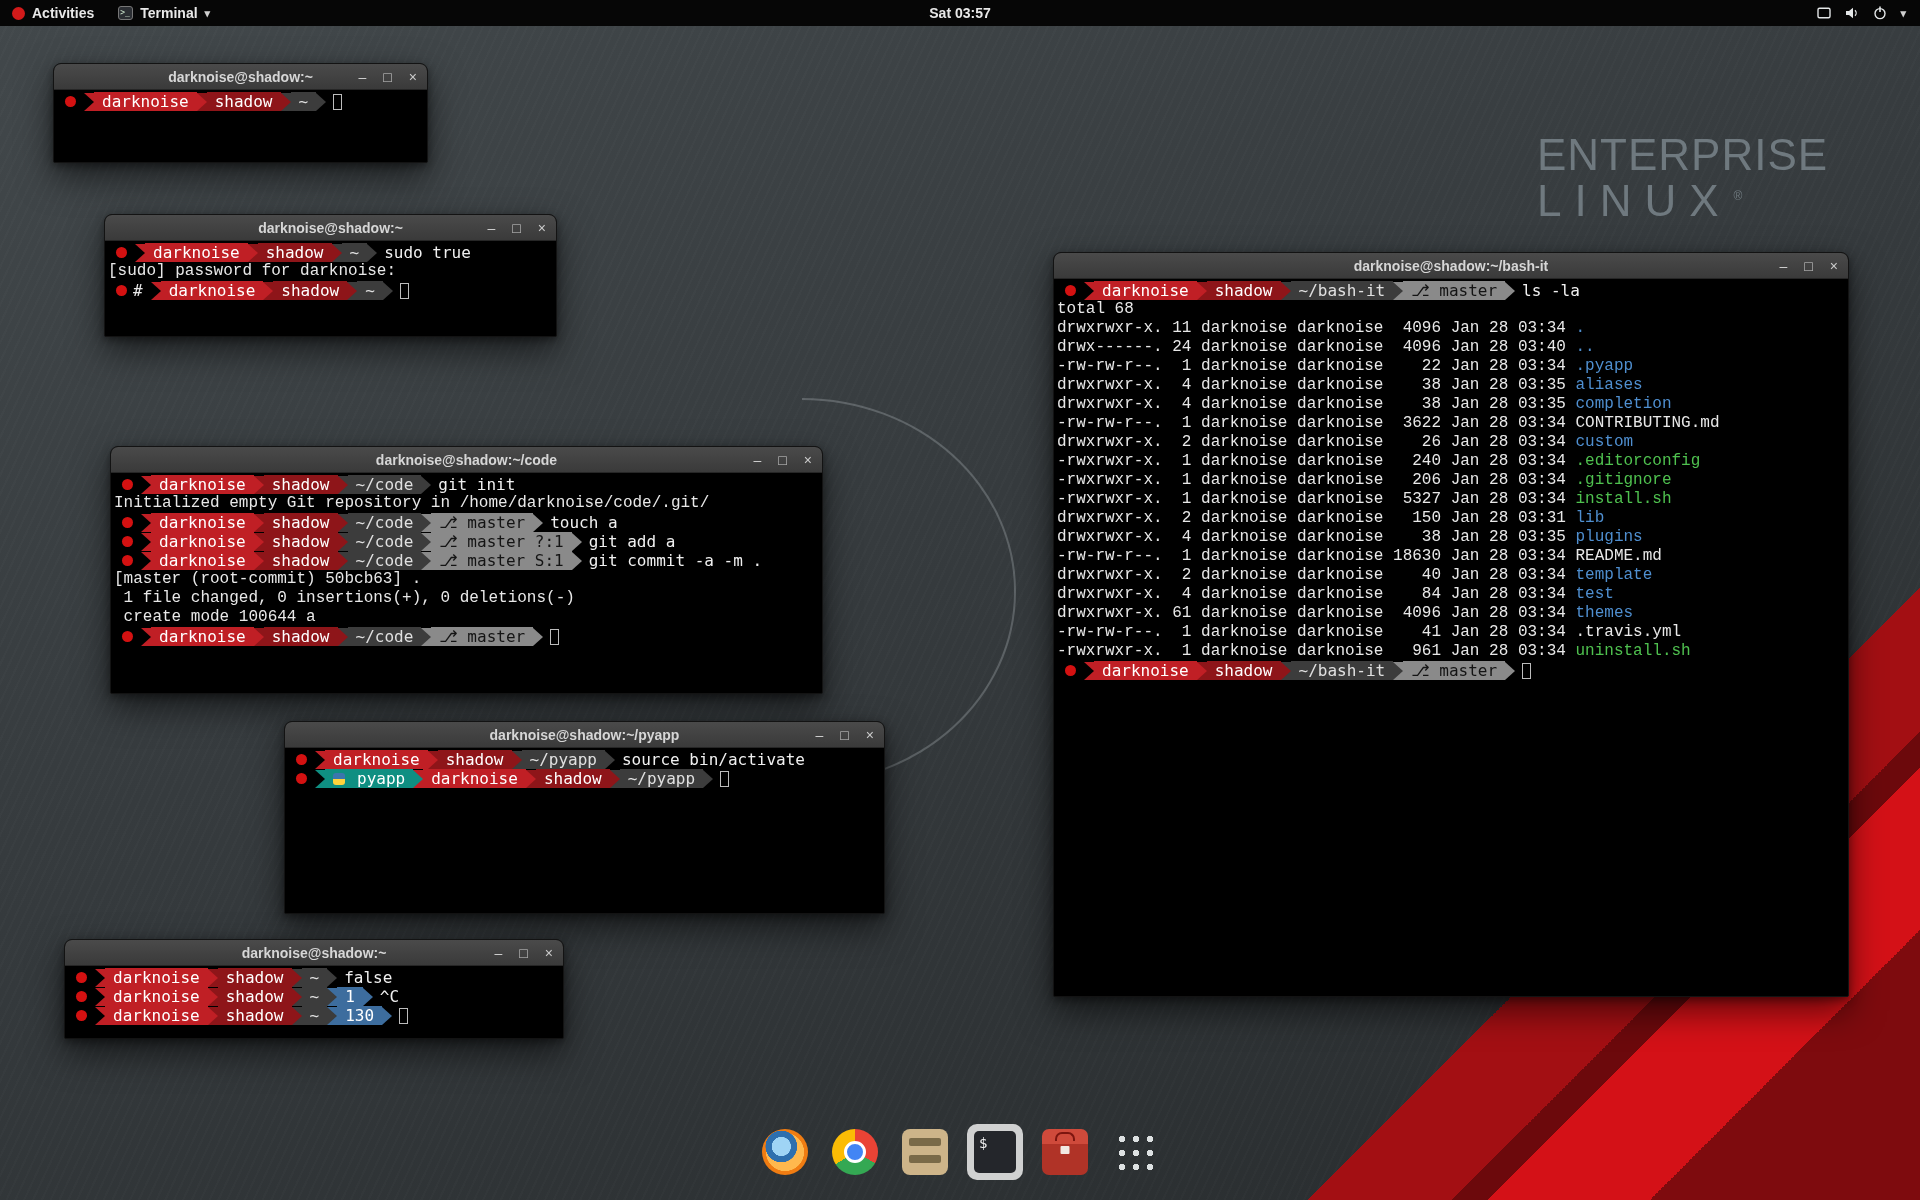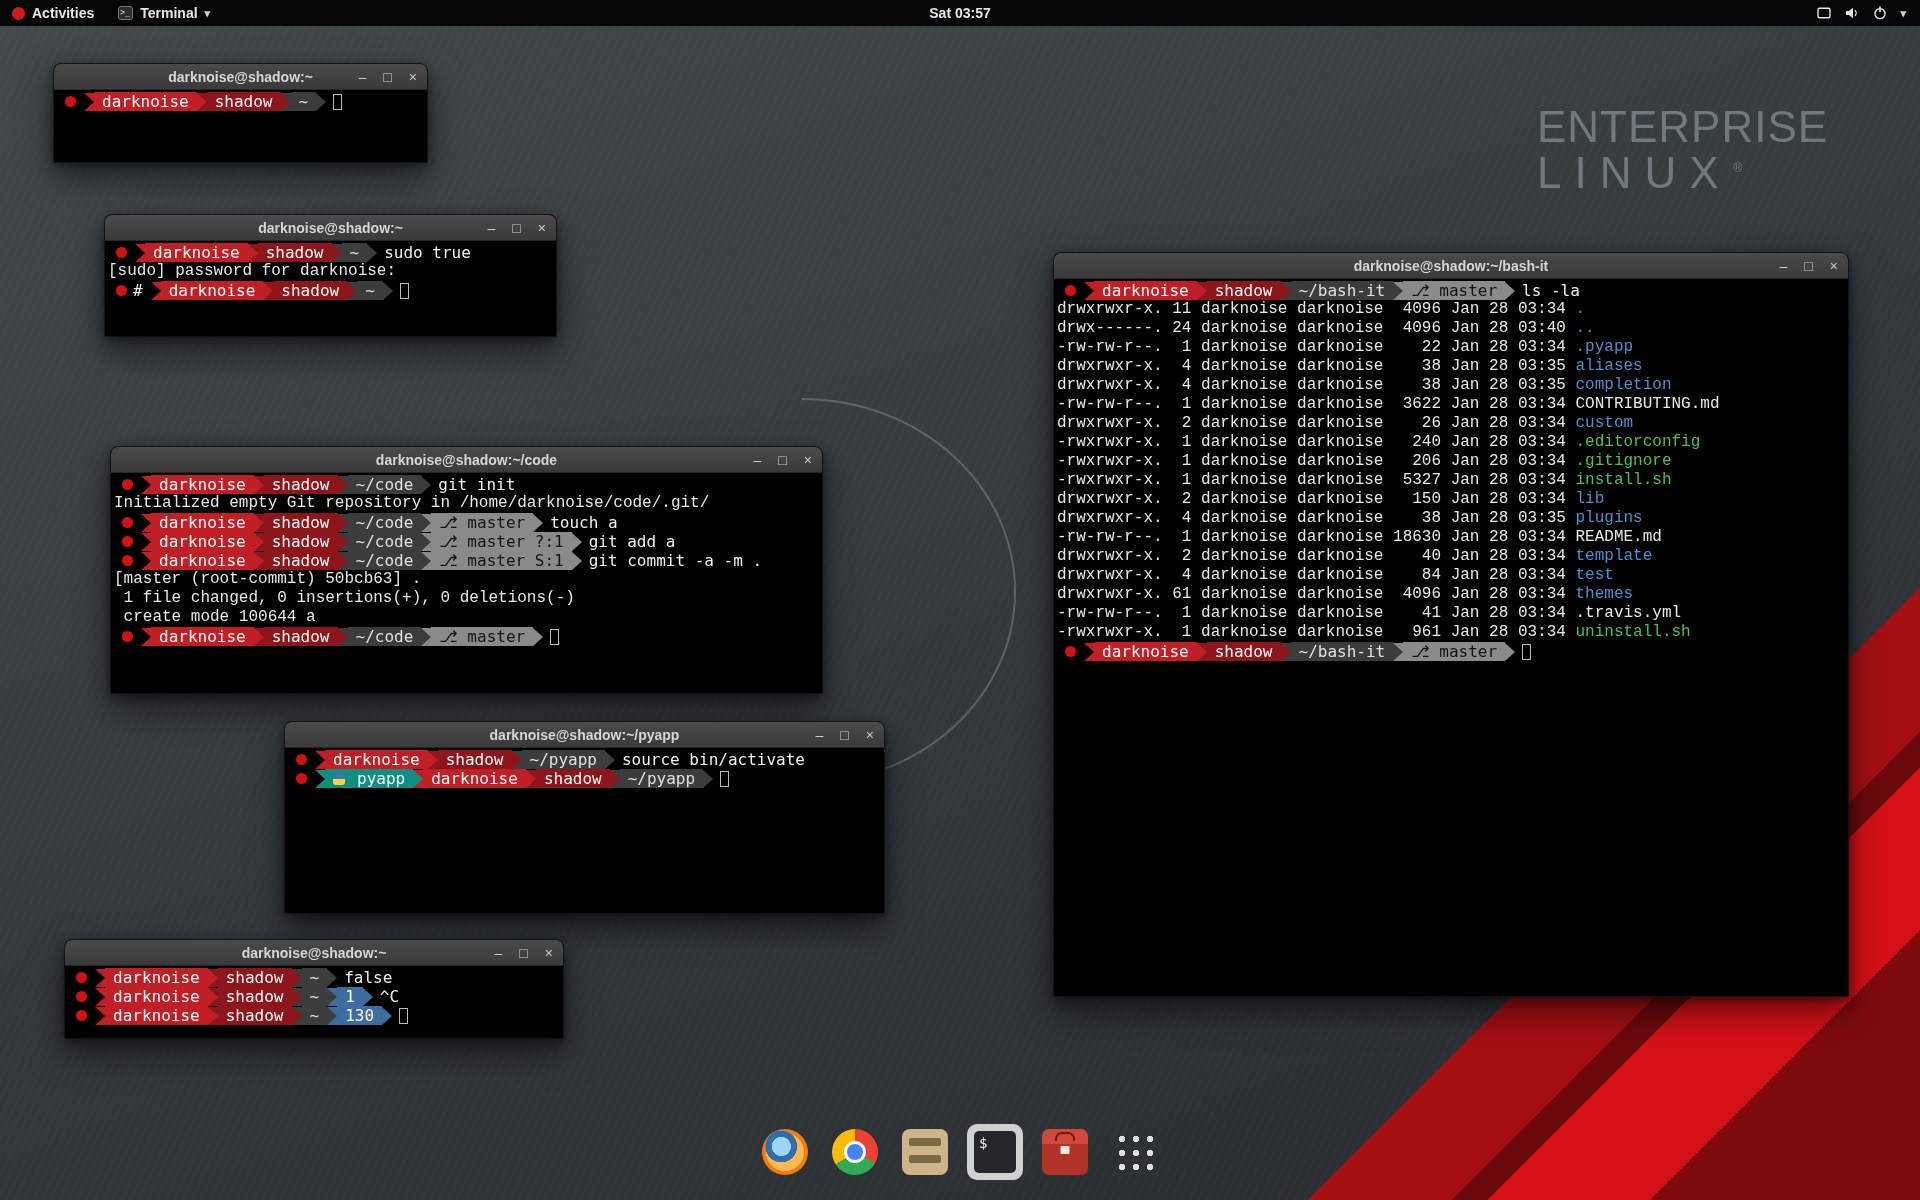--- a/index.html
+++ b/index.html
@@ -30,21 +30,21 @@
   .arc{
     position:absolute; left:802px; top:398px; width:214px; height:387px; z-index:0;
     border-top:2px solid rgba(205,213,217,.25);
     border-bottom:2px solid rgba(205,213,217,.25);
     border-right:2px solid rgba(205,213,217,.25);
     border-radius:0 214px 214px 0 / 0 193px 193px 0;
   }
   
   .brand{ position:absolute; left:1537px; top:104px; z-index:0; line-height:1.04; }
   .brand .b1{ font-size:34px; font-weight:700; letter-spacing:2px; color:#8d979d; }
-  .brand .b2{ font-size:44px; font-weight:400; letter-spacing:1px; color:#6f797f; }
+  .brand .b2{ font-size:44px; font-weight:400; letter-spacing:1px; color:#6f797f;margin-top:28px; }
   .brand .b3{ font-size:44px; font-weight:400; letter-spacing:13px; color:#6f797f; }
   .brand sup{ font-size:12px; vertical-align:super; margin-left:2px; }
 
   
   .topbar{
     position:absolute; top:0; left:0; right:0; height:26px; z-index:10;
     background:#060606; color:#e8e8e8; display:flex; align-items:center;
     font-size:14px; font-weight:600;
   }
   .tb-left{ display:flex; align-items:center; height:100%; }
@@ -220,31 +220,32 @@
         <div class="titlebar">
           <span class="wtitle">darknoise@shadow:~/bash-it</span>
           <span class="wbtns">
             <span class="wbtn">–</span>
             <span class="wbtn">□</span>
             <span class="wbtn">×</span>
           </span>
         </div>
         <div class="tbody">
           <div class="trow tprompt"><span class="seg" style="background: rgb(0, 0, 0); color: rgb(230, 230, 230);"><span class="rh-dot"></span></span><span class="sep" style="background: rgb(192, 31, 37);"><span class="tri" style="border-left-color: rgb(0, 0, 0);"></span></span><span class="seg" style="background: rgb(192, 31, 37); color: rgb(255, 255, 255);"><span class="segtxt">darknoise</span></span><span class="sep" style="background: rgb(142, 21, 25);"><span class="tri" style="border-left-color: rgb(192, 31, 37);"></span></span><span class="seg" style="background: rgb(142, 21, 25); color: rgb(255, 255, 255);"><span class="segtxt">shadow</span></span><span class="sep" style="background: rgb(60, 60, 60);"><span class="tri" style="border-left-color: rgb(142, 21, 25);"></span></span><span class="seg" style="background: rgb(60, 60, 60); color: rgb(224, 224, 224);"><span class="segtxt">~/bash-it</span></span><span class="sep" style="background: rgb(138, 138, 138);"><span class="tri" style="border-left-color: rgb(60, 60, 60);"></span></span><span class="seg" style="background: rgb(138, 138, 138); color: rgb(20, 20, 20);"><span class="segtxt">⎇ master</span></span><span class="sep" style="background: transparent;"><span class="tri" style="border-left-color: rgb(138, 138, 138);"></span></span><span class="cmdtext">ls -la</span></div>
+          <div class="trow tout">total 68</div>
           <div class="trow tout"><span class="c-t">drwxrwxr-x. 11 darknoise darknoise  4096 Jan 28 03:34 </span><span class="c-d">.</span></div>
           <div class="trow tout"><span class="c-t">drwx------. 24 darknoise darknoise  4096 Jan 28 03:40 </span><span class="c-d">..</span></div>
           <div class="trow tout"><span class="c-t">-rw-rw-r--.  1 darknoise darknoise    22 Jan 28 03:34 </span><span class="c-d">.pyapp</span></div>
           <div class="trow tout"><span class="c-t">drwxrwxr-x.  4 darknoise darknoise    38 Jan 28 03:35 </span><span class="c-d">aliases</span></div>
           <div class="trow tout"><span class="c-t">drwxrwxr-x.  4 darknoise darknoise    38 Jan 28 03:35 </span><span class="c-d">completion</span></div>
           <div class="trow tout"><span class="c-t">-rw-rw-r--.  1 darknoise darknoise  3622 Jan 28 03:34 CONTRIBUTING.md</span></div>
           <div class="trow tout"><span class="c-t">drwxrwxr-x.  2 darknoise darknoise    26 Jan 28 03:34 </span><span class="c-d">custom</span></div>
           <div class="trow tout"><span class="c-t">-rwxrwxr-x.  1 darknoise darknoise   240 Jan 28 03:34 </span><span class="c-x">.editorconfig</span></div>
           <div class="trow tout"><span class="c-t">-rwxrwxr-x.  1 darknoise darknoise   206 Jan 28 03:34 </span><span class="c-x">.gitignore</span></div>
           <div class="trow tout"><span class="c-t">-rwxrwxr-x.  1 darknoise darknoise  5327 Jan 28 03:34 </span><span class="c-x">install.sh</span></div>
-          <div class="trow tout"><span class="c-t">drwxrwxr-x.  2 darknoise darknoise   150 Jan 28 03:34 </span><span class="c-d">lib</span></div>
+          <div class="trow tout"><span class="c-t">drwxrwxr-x.  2 darknoise darknoise   150 Jan 28 03:31 </span><span class="c-d">lib</span></div>
           <div class="trow tout"><span class="c-t">drwxrwxr-x.  4 darknoise darknoise    38 Jan 28 03:35 </span><span class="c-d">plugins</span></div>
           <div class="trow tout"><span class="c-t">-rw-rw-r--.  1 darknoise darknoise 18630 Jan 28 03:34 README.md</span></div>
           <div class="trow tout"><span class="c-t">drwxrwxr-x.  2 darknoise darknoise    40 Jan 28 03:34 </span><span class="c-d">template</span></div>
           <div class="trow tout"><span class="c-t">drwxrwxr-x.  4 darknoise darknoise    84 Jan 28 03:34 </span><span class="c-d">test</span></div>
           <div class="trow tout"><span class="c-t">drwxrwxr-x. 61 darknoise darknoise  4096 Jan 28 03:34 </span><span class="c-d">themes</span></div>
           <div class="trow tout"><span class="c-t">-rw-rw-r--.  1 darknoise darknoise    41 Jan 28 03:34 .travis.yml</span></div>
           <div class="trow tout"><span class="c-t">-rwxrwxr-x.  1 darknoise darknoise   961 Jan 28 03:34 </span><span class="c-x">uninstall.sh</span></div>
           <div class="trow tprompt"><span class="seg" style="background: rgb(0, 0, 0); color: rgb(230, 230, 230);"><span class="rh-dot"></span></span><span class="sep" style="background: rgb(192, 31, 37);"><span class="tri" style="border-left-color: rgb(0, 0, 0);"></span></span><span class="seg" style="background: rgb(192, 31, 37); color: rgb(255, 255, 255);"><span class="segtxt">darknoise</span></span><span class="sep" style="background: rgb(142, 21, 25);"><span class="tri" style="border-left-color: rgb(192, 31, 37);"></span></span><span class="seg" style="background: rgb(142, 21, 25); color: rgb(255, 255, 255);"><span class="segtxt">shadow</span></span><span class="sep" style="background: rgb(60, 60, 60);"><span class="tri" style="border-left-color: rgb(142, 21, 25);"></span></span><span class="seg" style="background: rgb(60, 60, 60); color: rgb(224, 224, 224);"><span class="segtxt">~/bash-it</span></span><span class="sep" style="background: rgb(138, 138, 138);"><span class="tri" style="border-left-color: rgb(60, 60, 60);"></span></span><span class="seg" style="background: rgb(138, 138, 138); color: rgb(20, 20, 20);"><span class="segtxt">⎇ master</span></span><span class="sep" style="background: transparent;"><span class="tri" style="border-left-color: rgb(138, 138, 138);"></span></span><span class="cursor"></span></div>
         </div>
       </div>

